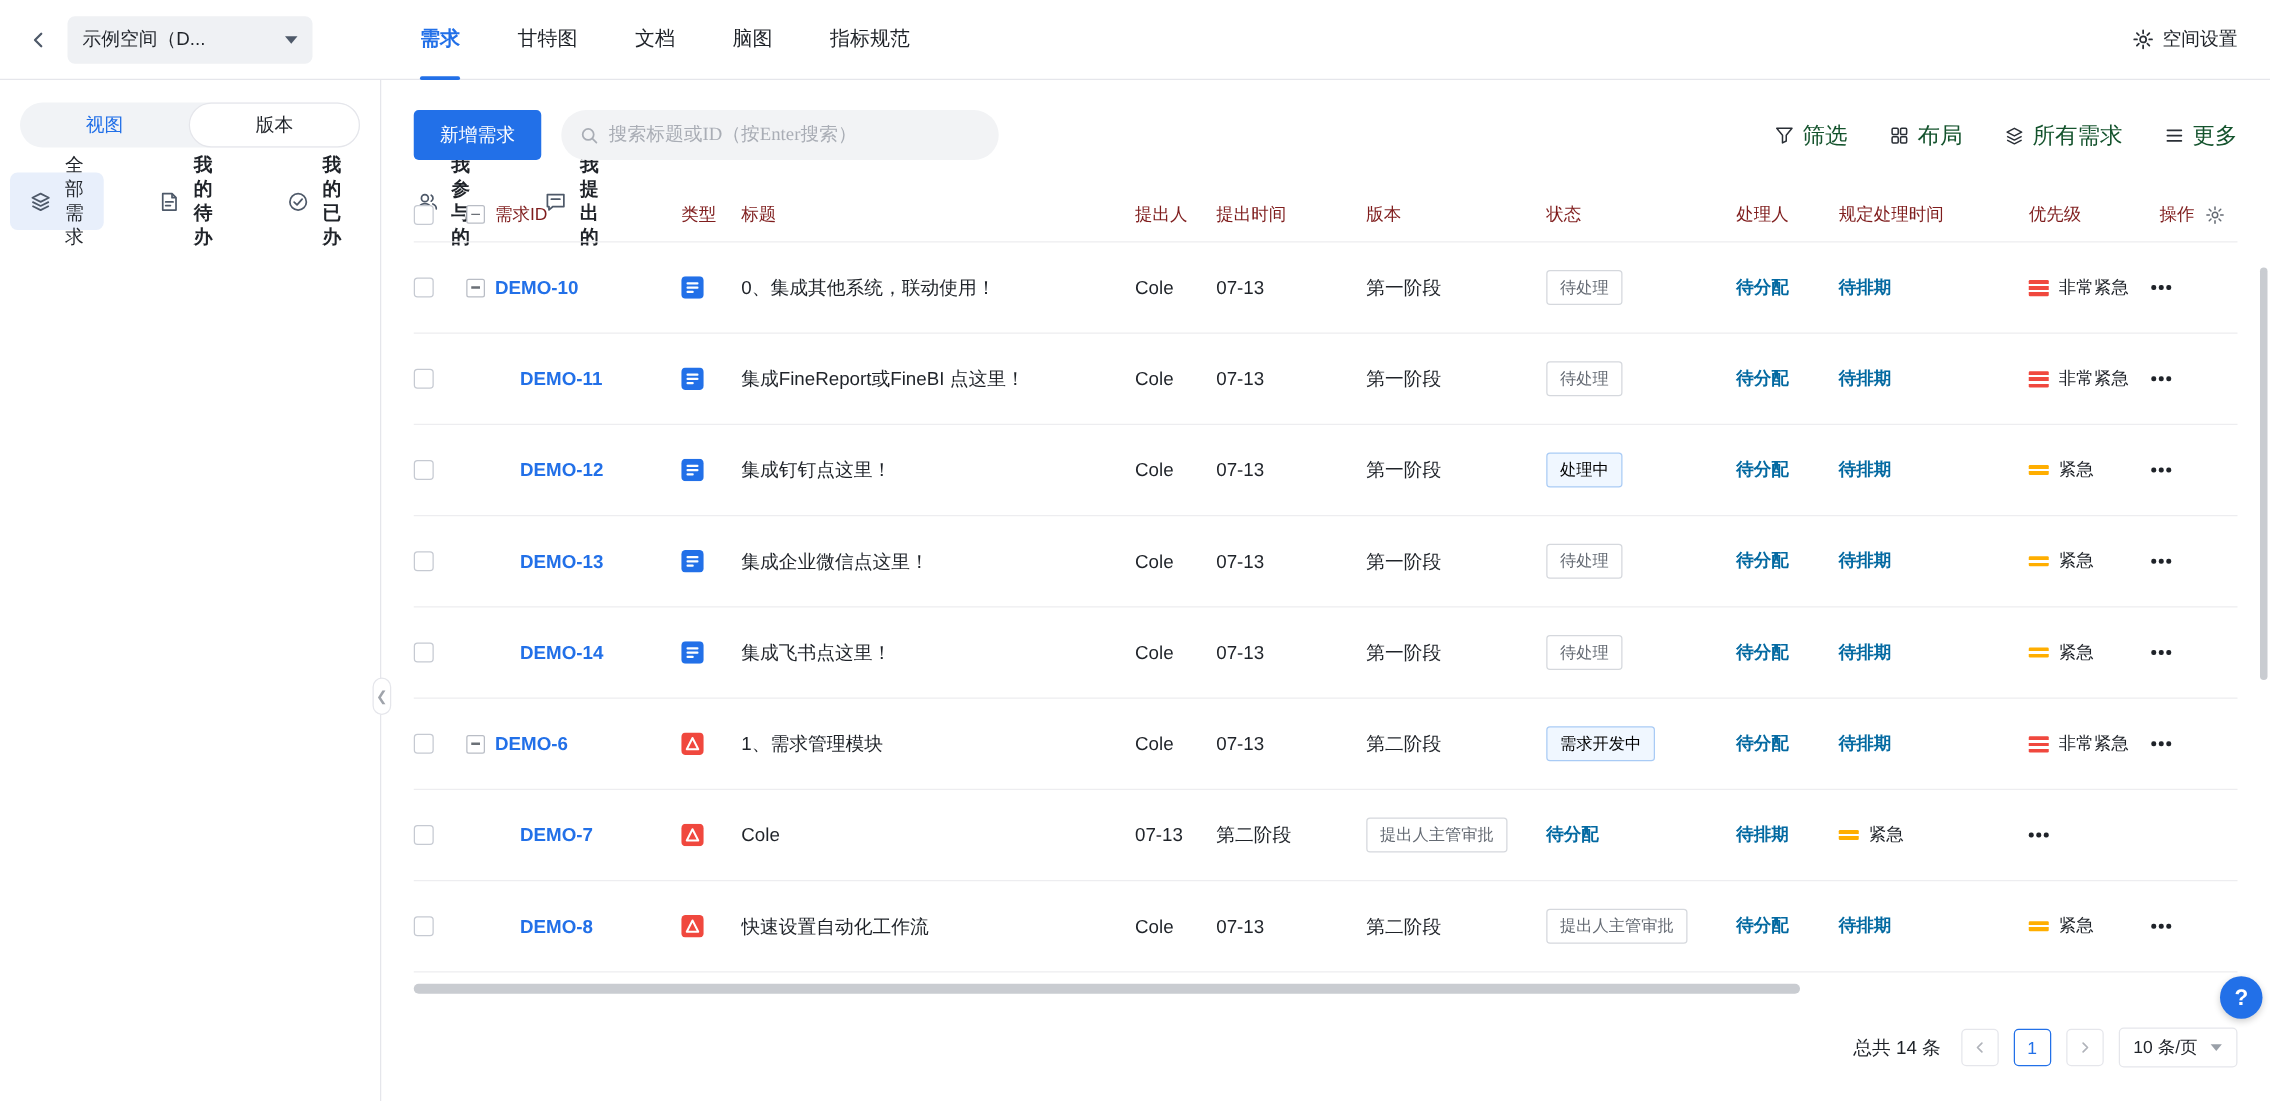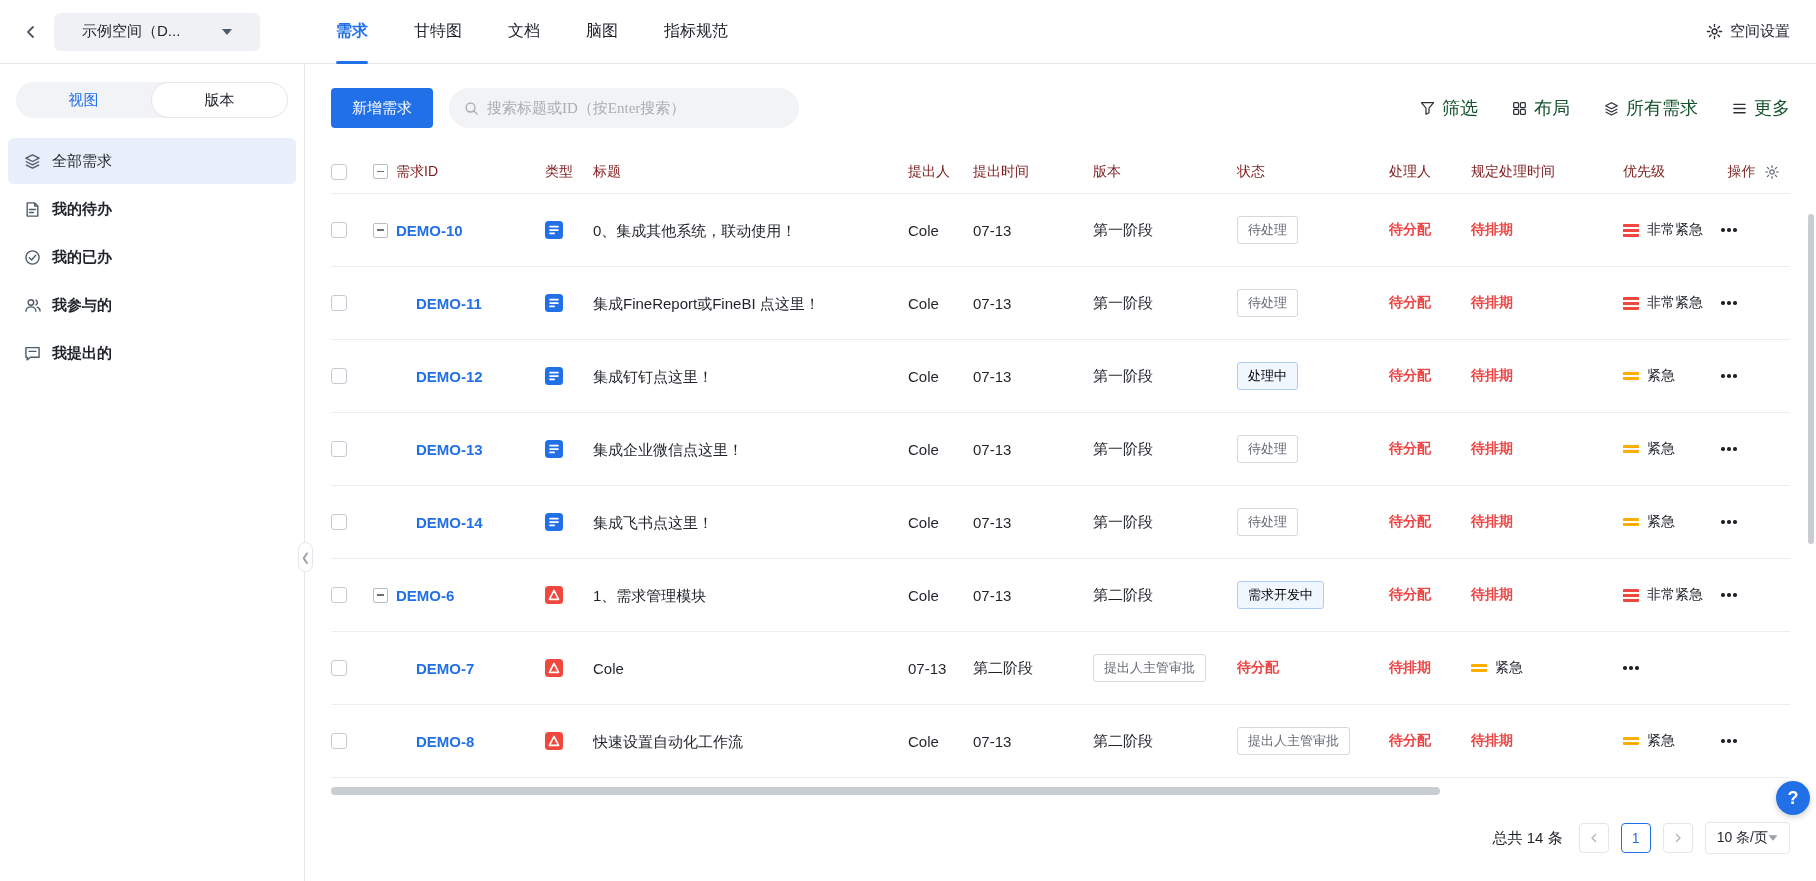--- a/index.html
+++ b/index.html
@@ -7,39 +7,39 @@
   body {
     font-family:"Liberation Sans","DejaVu Sans",sans-serif;
     color:#1f2329; width:1816px; height:881px; overflow:hidden; position:relative;
   }
   .app { width:1816px; height:881px; display:flex; flex-direction:column; }
 
   
   .topbar { height:64px; border-bottom:1px solid #e5e6eb; display:flex; align-items:center; flex:none; }
   .topbar-left { width:322px; display:flex; align-items:center; padding-left:18px; gap:10px; flex:none; }
   .back-btn { width:26px; height:26px; display:flex; align-items:center; justify-content:center; cursor:pointer; color:#4e5969; }
-  .space-selector { background:#eff1f4; border-radius:6px; height:38px; display:flex; align-items:center; gap:42px; padding:0 28px; font-size:15px; cursor:pointer; min-width:196px; justify-content:space-between; }
+  .space-selector { background:#eff1f4; border-radius:6px; height:38px; display:flex; align-items:center; gap:42px; padding:0 12px; font-size:15px; cursor:pointer; min-width:196px; justify-content:space-between; }
   .caret-down { width:0; height:0; border-left:5px solid transparent; border-right:5px solid transparent; border-top:6px solid #4e5969; }
   .top-tabs { display:flex; gap:46px; height:64px; margin-left:14px; }
   .tab { display:flex; align-items:center; font-size:16px; color:#1f2329; cursor:pointer; position:relative; }
   .tab.active { color:#2270E8; font-weight:700; }
   .tab.active::after { content:""; position:absolute; left:0; right:0; bottom:0; height:3px; background:#2270E8; border-radius:2px; }
   .topbar-spacer { flex:1; }
   .topbar-right { display:flex; align-items:center; gap:7px; padding-right:26px; font-size:15px; cursor:pointer; }
 
   
   .page-body { flex:1; display:flex; min-height:0; position:relative; }
 
   
   .sidebar { width:305px; border-right:1px solid #e5e6eb; padding-top:18px; flex:none; position:relative; }
   .segmented { margin:0 16px 20px; height:36px; background:#f1f3f6; border-radius:18px; display:flex;font-family:Liberation Mono, monospace; }
   .seg { flex:1; display:flex; align-items:center; justify-content:center; font-size:15px; cursor:pointer; border-radius:18px; }
   .seg.active { color:#2270E8; }
   .seg.inactive { background:#fff; border:1px solid #e5e6eb; color:#1f2329; }
-  .side-menu { display:flex; flex-direction:column; gap:2px; }
+  .side-menu { display:flex; flex-direction:row; gap:12px; }
   .side-item { height:46px; display:flex; align-items:center; gap:11px; padding:0 16px; margin:0 8px; border-radius:6px; font-size:15px; cursor:pointer; color:#1f2329;font-weight:bold; }
   .side-item.active { background:#e8effb; font-weight:500; }
   .side-item svg { color:#4e5969; flex:none; }
   .collapse-handle { position:absolute; left:298px; top:478px; width:15px; height:30px; background:#fff; border:1px solid #e5e6eb; border-radius:8px; display:flex; align-items:center; justify-content:center; color:#a0a4ab; cursor:pointer; z-index:5; font-size:11px; }
 
   
   .main { flex:1; min-width:0; padding:0 26px; position:relative; }
 
   .toolbar { margin-top:24px; height:40px; display:flex; align-items:center;font-family:Liberation Serif, serif; }
   .btn-primary { background:#2270E8; color:#fff; border:none; font-size:15px; padding:0 21px; height:40px; border-radius:4px; cursor:pointer; font-family:inherit; }
@@ -63,21 +63,21 @@
   .minus-box::after { content:""; position:absolute; left:3px; right:3px; top:50%; height:1.5px; margin-top:-1px; background:#6b7077; }
   .minus-box.hidden { visibility:hidden; }
   .id-link { color:#2270E8; font-weight:700; cursor:pointer; white-space:nowrap; }
   .type-icon { display:none; line-height:0; }
   .row.type-doc .type-icon.doc { display:inline-block; }
   .row.type-task .type-icon.task { display:inline-block; }
   .c-title { white-space:nowrap; overflow:hidden; text-overflow:ellipsis; display:block; line-height:73px; cursor:pointer; }
   .badge { display:inline-block; padding:4px 10px; font-size:13px; border-radius:3px; white-space:nowrap; cursor:default; }
   .badge-gray { color:#646a73; border:1px solid #d5d8dd; background:#fff; }
   .badge-blue { color:#000000; border:1px solid #a9cbf5; background:#f0f7ff; }
-  .link { color:#ef4444; font-weight:700; font-size:14px; cursor:pointer; white-space:nowrap; }
+  .link { color:#0369a1; font-weight:700; font-size:14px; cursor:pointer; white-space:nowrap; }
   .c-priority { gap:8px; }
   .priority-bars { width:16px; flex:none; border-radius:1px; }
   .bars-red { height:13px; background:linear-gradient(#F0483E 0 3px,transparent 3px 5px,#F0483E 5px 8px,transparent 8px 10px,#F0483E 10px 13px); }
   .bars-orange { height:8px; background:linear-gradient(#FFAE00 0 3px,transparent 3px 5px,#FFAE00 5px 8px); }
   .priority-label { white-space:nowrap; overflow:hidden; text-overflow:ellipsis; max-width:56px; font-size:14px; }
   .more-dots { border:none; background:transparent; cursor:pointer; padding:8px 6px; display:flex; align-items:center; }
   .dot, .dot::before, .dot::after { width:3.5px; height:3.5px; border-radius:50%; background:#1f2329; }
   .dot { position:relative; display:inline-block; }
   .dot::before { content:""; position:absolute; left:-6px; top:0; }
   .dot::after { content:""; position:absolute; left:6px; top:0; }
@@ -86,21 +86,21 @@
 
   .hscrollbar { margin-top:8px; height:10px; position:relative; }
   .hthumb { position:absolute; left:0; top:1px; width:76%; height:8px; background:#c9ccd1; border-radius:4px; cursor:grab; }
   .vthumb { position:absolute; right:2px; top:150px; width:6px; height:330px; background:#c9ccd1; border-radius:3px; cursor:grab; }
 
   
   .pagination { margin-top:26px; display:flex; justify-content:flex-end; align-items:center; gap:12px; }
   .total-label { font-size:15px; margin-right:4px; }
   .page-btn { width:30px; height:30px; border:1px solid #e5e6eb; border-radius:4px; background:#fff; display:flex; align-items:center; justify-content:center; color:#b0b3ba; cursor:pointer; }
   .page-num { width:30px; height:30px; border:1px solid #2270E8; border-radius:4px; color:#2270E8; display:flex; align-items:center; justify-content:center; font-size:14px; cursor:pointer; background:#fff; }
-  .page-size { height:32px; border:1px solid #e5e6eb; border-radius:4px; display:flex; align-items:center; padding:0 11px; font-size:14px; cursor:pointer; background:#fff; color:#1f2329; }
+  .page-size { height:32px; border:1px solid #e5e6eb; border-radius:4px; display:flex; align-items:center; gap:10px; padding:0 11px; font-size:14px; cursor:pointer; background:#fff; color:#1f2329; }
   .page-size .caret-down { border-top-color:#9aa0a8; transform:scale(0.9); }
 
   .help-fab { position:absolute; right:6px; bottom:66px; width:34px; height:34px; border-radius:50%; background:#2270E8; color:#fff; display:flex; align-items:center; justify-content:center; font-size:18px; font-weight:700; cursor:pointer; box-shadow:0 2px 6px rgba(0,0,0,.2); }
 </style>
 </head>
 <body>
 
 <div class="app">
 
   <header class="topbar">

